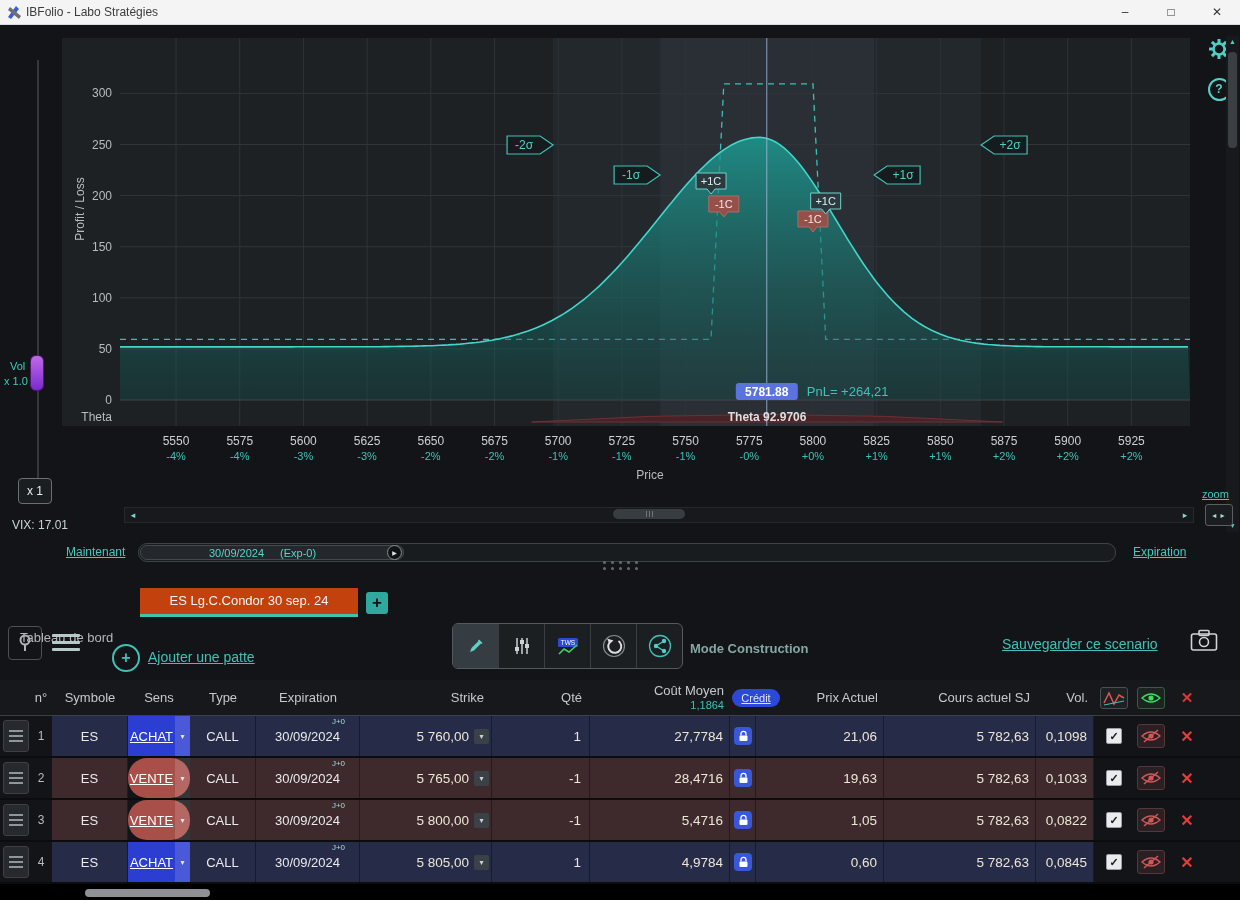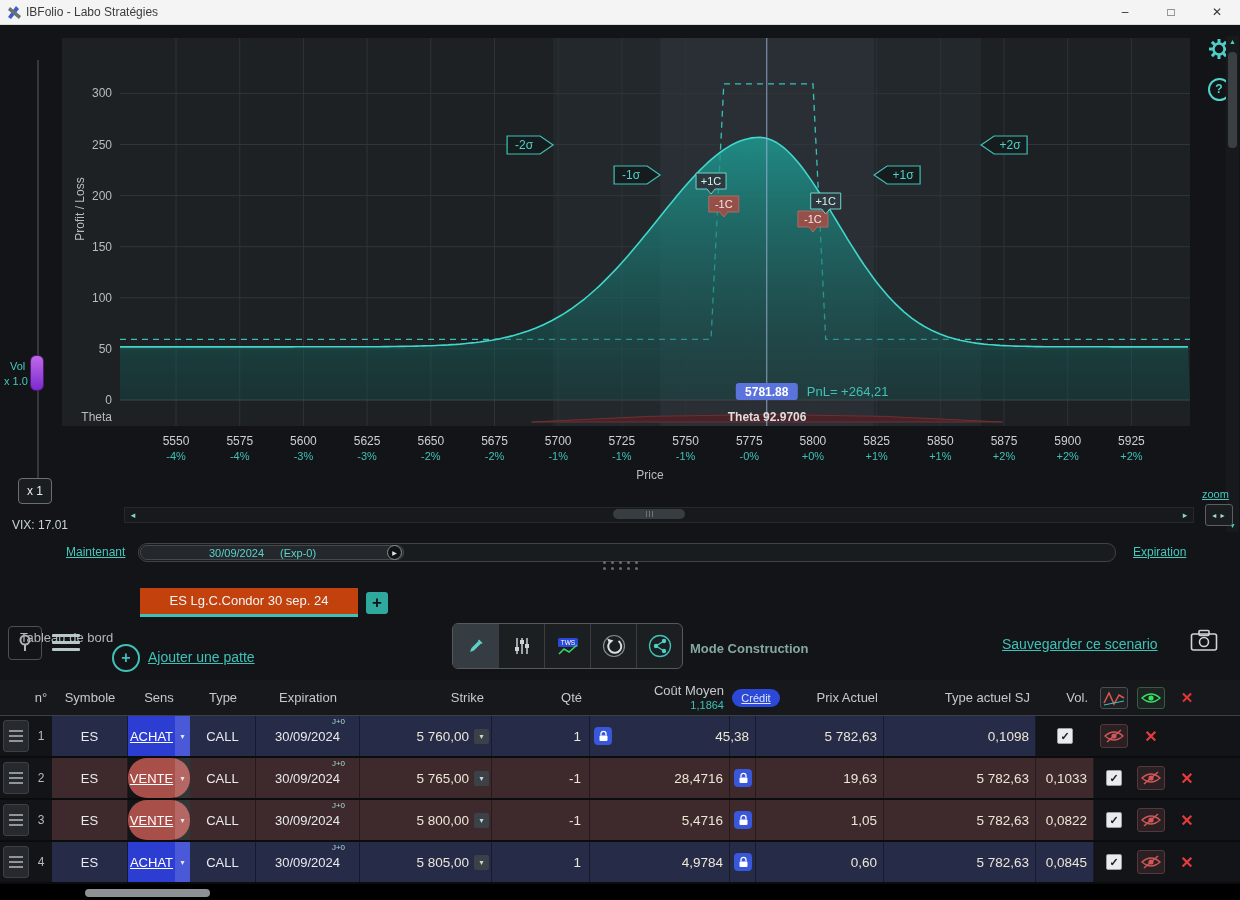--- a/index.html
+++ b/index.html
@@ -397,21 +397,21 @@
       <div class="hc right pr8">Strike</div>
       <div class="hc right pr8">Qté</div>
       <div class="cost-head">
         <span class="hc">Coût Moyen</span>
         <span class="netcost">1,1864</span>
       </div>
       <div style="overflow:visible">
           <span class="credit-pill">Crédit</span>
         </div>
       <div class="hc right pr6">Prix Actuel</div>
-      <div class="hc right pr6">Type actuel SJ</div>
+      <div class="hc right pr6">Cours actuel SJ</div>
       <div class="hc right pr6">Vol.</div>
       <div class="center">
           <span class="iconbox">
         <svg width="22" height="16">
           <polyline points="1,13 6,3 11,14 16,5 21,8" fill="none" stroke="#e05555" stroke-width="1.5"></polyline>
           <polyline points="1,15 21,11" fill="none" stroke="#3fc1b7" stroke-width="1"></polyline>
         </svg>
           </span>
         </div>
       <div class="center">
@@ -450,30 +450,33 @@
           <span class="dte">J+0</span>
           <span class="wlab">30/09/2024</span>
         </div>
       <div class="cell tint right">
           <span class="val">5 760,00</span>
           <span class="ddsq">▾</span>
         </div>
       <div class="cell tint right pr8">
           <span class="val">1</span>
         </div>
+      <div class="cell tint right pr6">
+          <span class="val">27,7784</span>
+        </div>
       <div class="cell tint lockc">
           <span class="lock">
             <svg width="11" height="12">
               <path d="M3 5.5 V3.8 A2.5 2.5 0 0 1 8 3.8 V5.5" fill="none" stroke="#fff" stroke-width="1.3"></path>
               <rect x="1.5" y="5.5" width="8" height="5.5" rx="1" fill="#fff"></rect>
             </svg>
           </span>
         </div>
       <div class="cell tint right pr6">
-          <span class="val">45,38</span>
+          <span class="val">21,06</span>
         </div>
       <div class="cell tint right pr6">
           <span class="val">5 782,63</span>
         </div>
       <div class="cell tint right pr6">
           <span class="val">0,1098</span>
         </div>
       <div class="cell center">
           <span class="chk">✓</span>
         </div>

